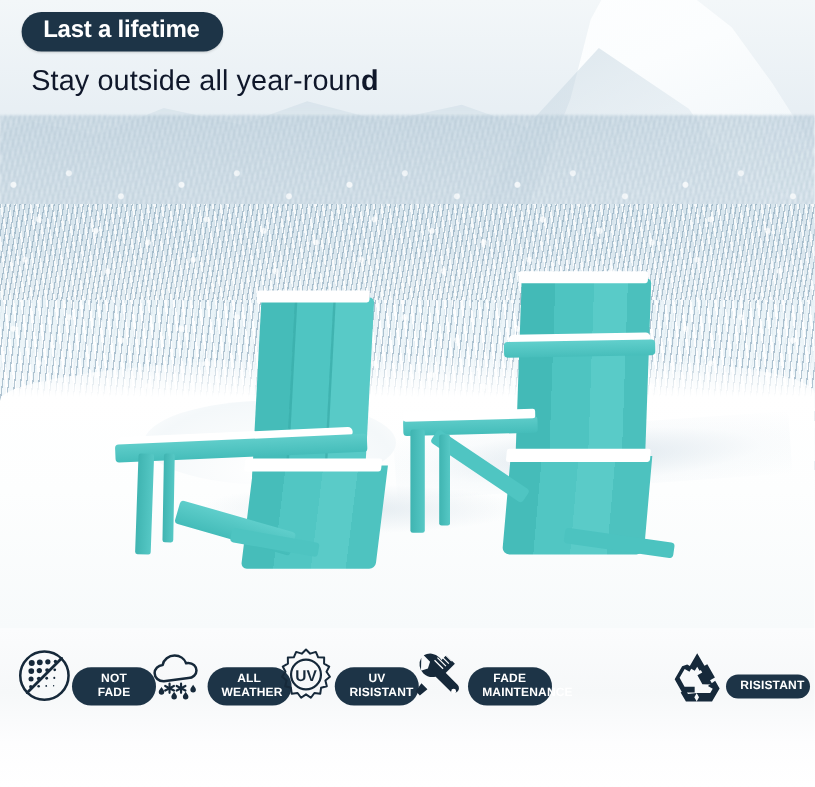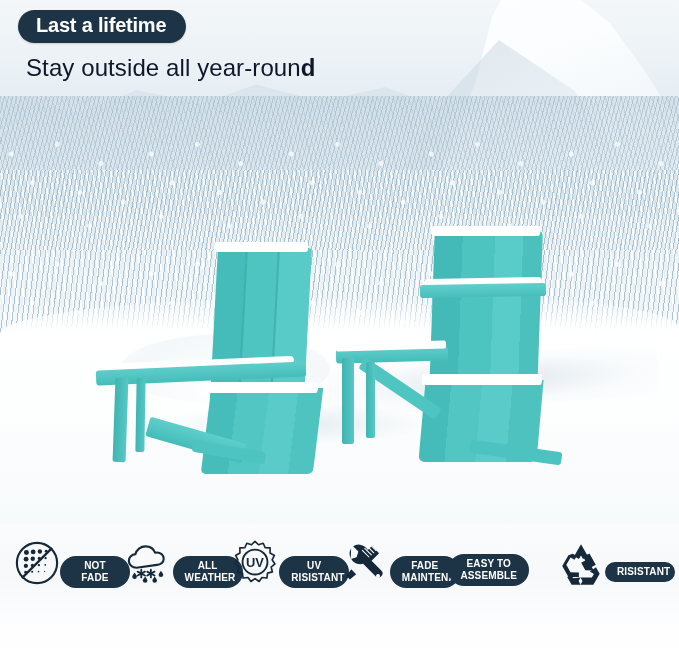--- a/index.html
+++ b/index.html
@@ -377,22 +377,20 @@
             <line x1="30.5" y1="4.0" x2="37.9" y2="11.4"></line>
             <line x1="23.0" y1="10.6" x2="30.4" y2="18.0"></line>
           </g>
         </svg>
       </div>
       <div class="pill">FADE
 MAINTENANCE</div>
     </div>
 
     <div class="feature">
-      <div class="pill">EASY TO
-ASSEMBLE</div>
     </div>
 
     <div class="feature">
       <div class="glyph">
         <svg width="48" height="46" viewBox="0 0 50 48">
           <g fill="#16293a">
             <path d="M25 4.5l7.2 12.4-5.1 2.9-2.1-3.6-2.1 3.6-5.1-2.9z"></path>
             <path d="M33.8 14.2l6.6 11.5-4.2 2.4 2.2 3.7-8.9-.2-4.3-7.8 4.2-2.4-2.2-3.8z"></path>
             <path d="M16.3 14.4l4.2 2.4-2.2 3.8-4.2-2.4-4.4 7.7 4.3 7.8 8.8.1v4.9l-10.9-.1-6.5-11.4 6.5-11.4z"></path>
             <path d="M40.6 28.4l3.9 6.8-6.6 11.4H24.5l2.1-3.7-2.1-3.7h11.8l2.2-3.8-4.2-2.4z"></path>

